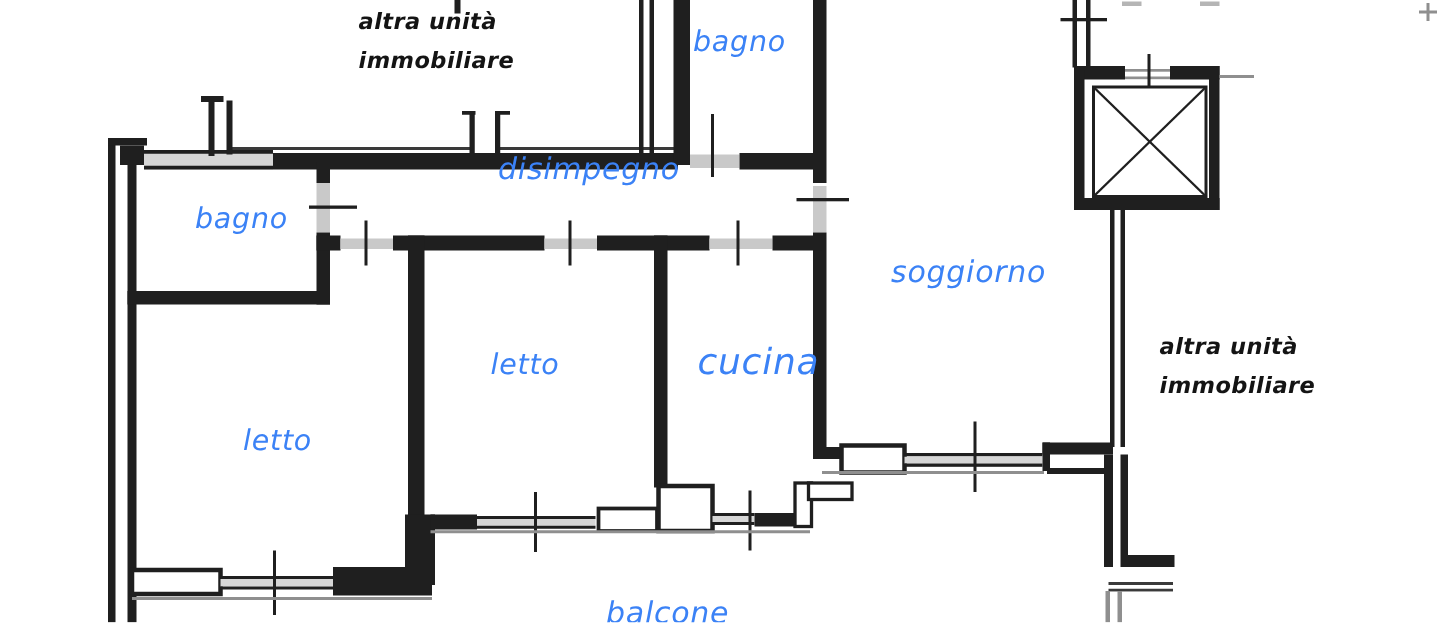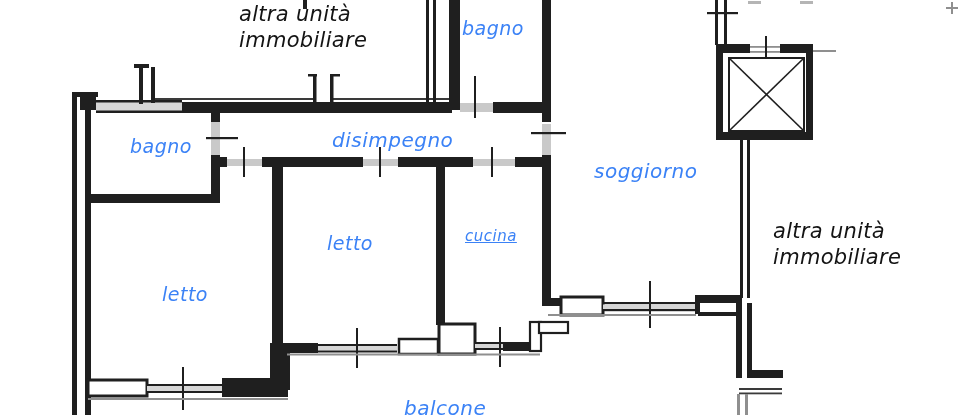--- a/index.html
+++ b/index.html
@@ -25,35 +25,35 @@
     position:absolute;
     font-style:italic;
     font-size:20px;
     color:#3b82f6;
     white-space:nowrap;
     letter-spacing:.5px;
   }
   .lbl-bold{
     position:absolute;
     font-style:italic;
-    font-weight:normal;
-    font-size:21px;
+    font-weight:bold;
+    font-size:15px;
     line-height:26px;
     color:#141414;
     white-space:nowrap;
     letter-spacing:.3px;
   }
   #lbl-altra-top{left:239px;top:1px;}
   #lbl-bagno-top{left:462px;top:17px;font-size:19px;}
-  #lbl-disimpegno{left:332px;top:128px;}
+  #lbl-disimpegno{left:332px;top:100px;}
   #lbl-bagno-left{left:130px;top:135px;font-size:19px;}
-  #lbl-soggiorno{left:594px;top:159px;}
+  #lbl-soggiorno{left:594px;top:169px;}
   #lbl-altra-right{left:773px;top:218px;}
   #lbl-letto-mid{left:327px;top:232px;font-size:19px;}
-  #lbl-cucina{left:465px;top:227px;font-size:15px;text-decoration:underline;}
+  #lbl-cucina{left:465px;top:227px;font-size:24px;}
   #lbl-letto-left{left:162px;top:283px;font-size:19px;}
   #lbl-balcone{left:404px;top:396px;}
 </style>
 </head>
 <body>
 
 <div id="stage">
 
   <svg id="plan-svg" width="960" height="415" viewBox="0 0 960 415">
 

